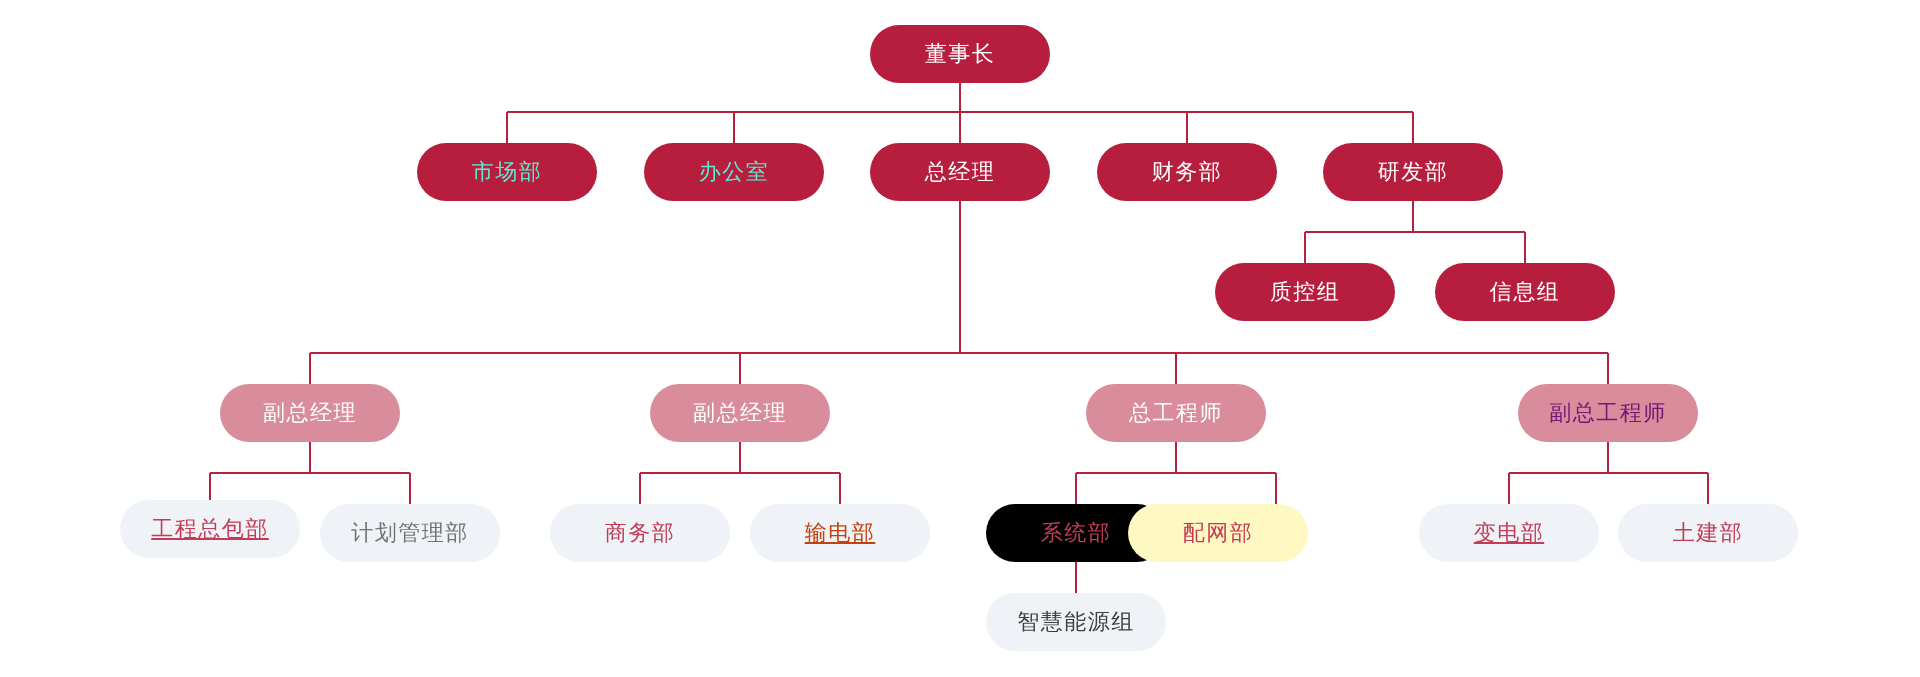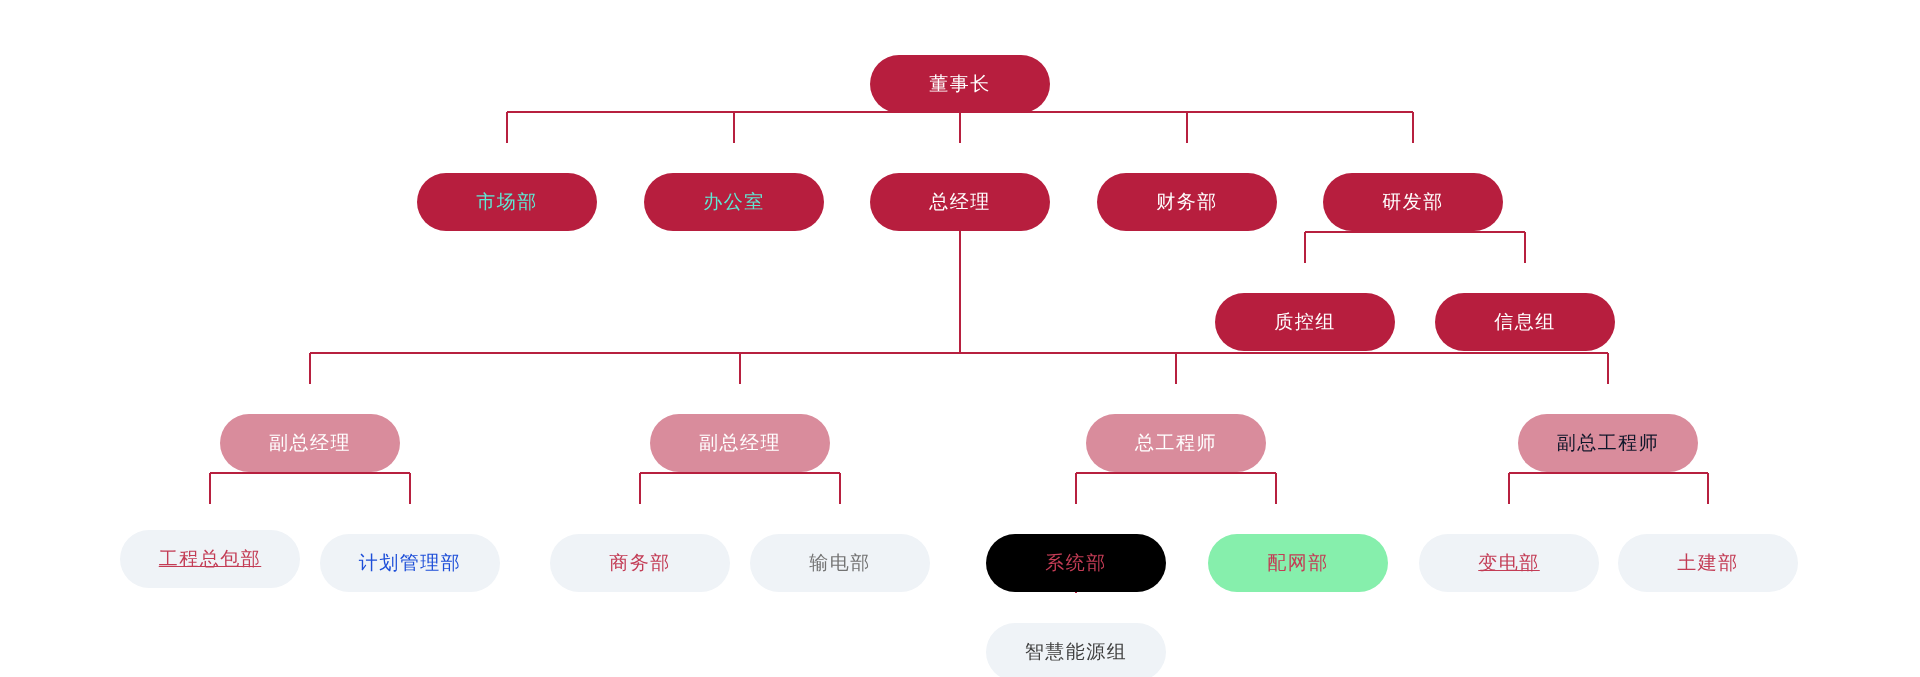--- a/index.html
+++ b/index.html
@@ -24,26 +24,25 @@
     pointer-events: none;
   }
   .pill {
     position: absolute;
     width: 180px;
     height: 58px;
     border-radius: 29px;
     display: flex;
     align-items: center;
     justify-content: center;
-    font-size: 19px;
+    font-size: 22px;
     letter-spacing: 1.5px;
     white-space: nowrap;
     box-sizing: border-box;
     z-index: 2;
-    margin-top: 30px;
   }
 </style>
 </head>
 <body style="background: rgb(255, 255, 255);">
 
 <div class="canvas">
   <svg id="connector-svg" width="1920" height="677" viewBox="0 0 1920 677" xmlns="http://www.w3.org/2000/svg">
     <path id="connector-path" fill="none" stroke-width="1.5" shape-rendering="crispEdges" d="M 960 83 L 960 112 M 507 112 L 1413 112 M 507 112 L 507 143 M 734 112 L 734 143 M 960 112 L 960 143 M 1187 112 L 1187 143 M 1413 112 L 1413 143 M 1413 201 L 1413 232 M 1305 232 L 1525 232 M 1305 232 L 1305 263 M 1525 232 L 1525 263 M 960 201 L 960 353 M 310 353 L 1608 353 M 310 353 L 310 384 M 740 353 L 740 384 M 1176 353 L 1176 384 M 1608 353 L 1608 384 M 310 442 L 310 473 M 210 473 L 410 473 M 210 473 L 210 504 M 410 473 L 410 504 M 740 442 L 740 473 M 640 473 L 840 473 M 640 473 L 640 504 M 840 473 L 840 504 M 1176 442 L 1176 473 M 1076 473 L 1276 473 M 1076 473 L 1076 504 M 1276 473 L 1276 504 M 1608 442 L 1608 473 M 1509 473 L 1708 473 M 1509 473 L 1509 504 M 1708 473 L 1708 504 M 1076 562 L 1076 562 M 1076 562 L 1076 593 " stroke="#B7203F"></path>
   </svg>
   <div id="nodes">
@@ -51,24 +50,24 @@
       <div class="pill" style="left: 417px; top: 143px; background: rgb(183, 30, 62); color: #5eead4;">市场部</div>
       <div class="pill" style="left: 644px; top: 143px; background: rgb(183, 30, 62); color: #5eead4;">办公室</div>
       <div class="pill" style="left: 870px; top: 143px; background: rgb(183, 30, 62); color: rgb(255, 255, 255);">总经理</div>
       <div class="pill" style="left: 1097px; top: 143px; background: rgb(183, 30, 62); color: rgb(255, 255, 255);">财务部</div>
       <div class="pill" style="left: 1323px; top: 143px; background: rgb(183, 30, 62); color: rgb(255, 255, 255);">研发部</div>
       <div class="pill" style="left: 1215px; top: 263px; background: rgb(183, 30, 62); color: rgb(255, 255, 255);">质控组</div>
       <div class="pill" style="left: 1435px; top: 263px; background: rgb(183, 30, 62); color: rgb(255, 255, 255);">信息组</div>
       <div class="pill" style="left: 220px; top: 384px; background: rgb(217, 140, 156); color: rgb(255, 255, 255);">副总经理</div>
       <div class="pill" style="left: 650px; top: 384px; background: rgb(217, 140, 156); color: rgb(255, 255, 255);">副总经理</div>
       <div class="pill" style="left: 1086px; top: 384px; background: rgb(217, 140, 156); color: rgb(255, 255, 255);">总工程师</div>
-      <div class="pill" style="left: 1518px; top: 384px; background: rgb(217, 140, 156); color: #0f172a;">副总工程师</div>
+      <div class="pill" style="left: 1518px; top: 384px; background: rgb(217, 140, 156); color: #701a75;">副总工程师</div>
       <div class="pill" style="left: 120px; top: 500px; background: rgb(239, 243, 247); color: rgb(195, 60, 85); text-decoration: underline;">工程总包部</div>
-      <div class="pill" style="left: 320px; top: 504px; background: rgb(239, 243, 247); color: #1d4ed8;">计划管理部</div>
+      <div class="pill" style="left: 320px; top: 504px; background: rgb(239, 243, 247); color: #737373;">计划管理部</div>
       <div class="pill" style="left: 550px; top: 504px; background: rgb(239, 243, 247); color: rgb(195, 60, 85);">商务部</div>
-      <div class="pill" style="left: 750px; top: 504px; background: rgb(239, 243, 247); color: #737373;">输电部</div>
+      <div class="pill" style="left: 750px; top: 504px; background: rgb(239, 243, 247); color: #c2410c; text-decoration: underline;">输电部</div>
       <div class="pill" style="left: 986px; top: 504px; background: #000000; color: rgb(195, 60, 85);">系统部</div>
-      <div class="pill" style="left: 1208px; top: 504px; background: #86efac; color: rgb(195, 60, 85); text-align: right;">配网部</div>
+      <div class="pill" style="left: 1128px; top: 504px; background: #fef9c3; color: rgb(195, 60, 85); text-align: right;">配网部</div>
       <div class="pill" style="left: 1419px; top: 504px; background: rgb(239, 243, 247); color: rgb(195, 60, 85); text-decoration: underline;">变电部</div>
       <div class="pill" style="left: 1618px; top: 504px; background: rgb(239, 243, 247); color: rgb(195, 60, 85);">土建部</div>
       <div class="pill" style="left: 986px; top: 593px; background: rgb(239, 243, 247); color: #404040;">智慧能源组</div>
     </div>
 </div>
 
 </body></html>

